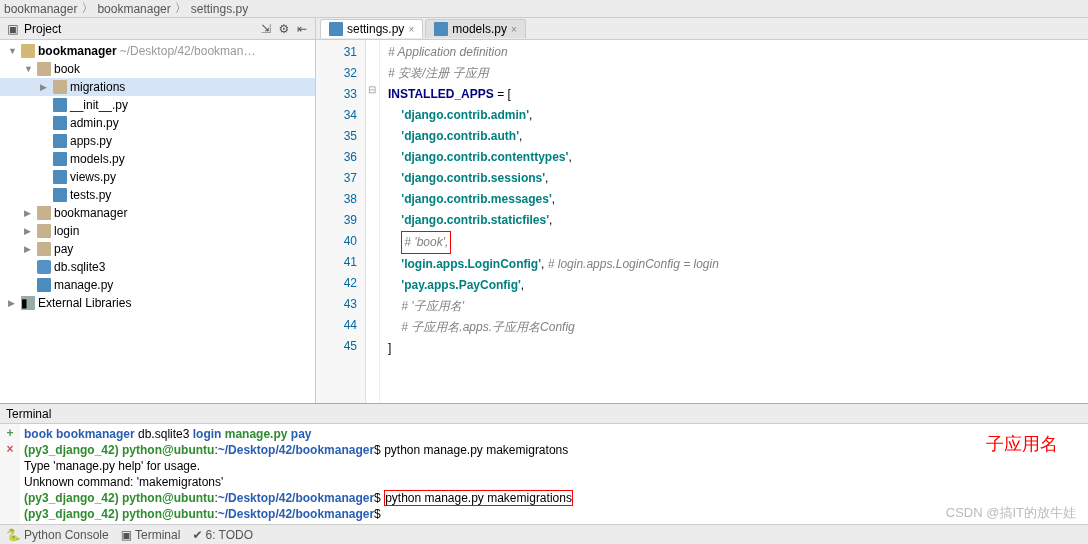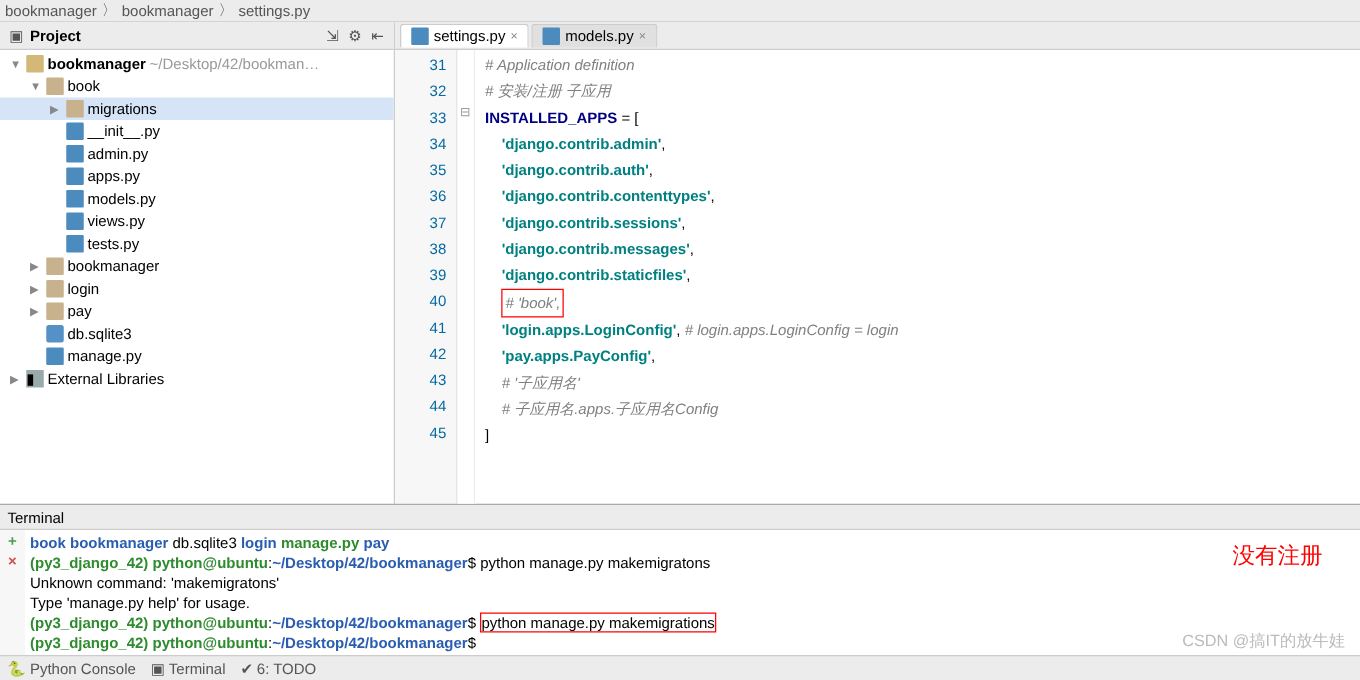--- a/index.html
+++ b/index.html
@@ -2,21 +2,21 @@
 <html><head>
 <meta charset="utf-8">
 <style>
 * { margin: 0; padding: 0; box-sizing: border-box; font-family: "Segoe UI", Arial, sans-serif; font-size: 12px; }
 body { background: #f0f0f0; width: 1088px; height: 544px; overflow: hidden; display: flex; flex-direction: column; }
 .breadcrumb { height: 18px; background: #ececec; border-bottom: 1px solid #ccc; display: flex; align-items: center; padding-left: 4px; gap: 4px; }
 .breadcrumb span { color: #555; }
 .main { display: flex; flex: 1; min-height: 0; }
 .sidebar { width: 316px; background: #fff; border-right: 1px solid #ccc; display: flex; flex-direction: column; }
 .sidebar-header { height: 22px; background: #ececec; border-bottom: 1px solid #ccc; display: flex; align-items: center; padding: 0 6px; gap: 4px; }
-.sidebar-header .title { font-weight: bold; }
+.sidebar-header .title { font-weight: normal; }
 .sidebar-header .spacer { flex: 1; }
 .sidebar-header .icon { width: 14px; height: 14px; display: inline-flex; align-items: center; justify-content: center; color: #555; cursor: pointer; }
 .tree { flex: 1; overflow: auto; padding: 2px 0; }
 .tree-item { display: flex; align-items: center; height: 18px; padding-left: 6px; gap: 3px; white-space: nowrap; cursor: pointer; }
 .indent0 { padding-left: 8px; }
 .indent1 { padding-left: 24px; }
 .indent2 { padding-left: 40px; }
 .arrow { width: 10px; color: #888; font-size: 9px; }
 .selected { background: #d5e4f7; }
 .fi { width: 14px; height: 14px; display: inline-block; }
@@ -216,25 +216,25 @@
       <span>Terminal</span>
     </div>
   <div class="terminal-body">
     <div class="term-gutter">
       <span class="plus">+</span>
       <span class="x">×</span>
     </div>
     <div class="term-content">
 <div><span class="t-blue">book  bookmanager</span>  db.sqlite3  <span class="t-blue">login</span>  <span class="t-green">manage.py</span>  <span class="t-blue">pay</span></div>
 <div><span class="t-green">(py3_django_42) </span><span class="t-green">python@ubuntu</span>:<span class="t-blue">~/Desktop/42/bookmanager</span>$ <span>python manage.py makemigratons</span></div>
+<div>Type 'manage.py help' for usage.</div>
 <div>Unknown command: 'makemigratons'</div>
-<div>Type 'manage.py help' for usage.</div>
 <div><span class="t-green">(py3_django_42) </span><span class="t-green">python@ubuntu</span>:<span class="t-blue">~/Desktop/42/bookmanager</span>$ <span class="t-redbox">python manage.py makemigrations</span></div>
 <div><span class="t-green">(py3_django_42) </span><span class="t-green">python@ubuntu</span>:<span class="t-blue">~/Desktop/42/bookmanager</span>$ </div>
-<div class="annotation">没有注册</div>
+<div class="annotation">子应用名</div>
     </div>
   </div>
 </div>
 
 <div class="bottom-bar">
   <div class="item">🐍 <span>Python Console</span></div>
   <div class="item">▣ <span>Terminal</span></div>
   <div class="item">✔ <span>6: TODO</span></div>
 </div>
 

